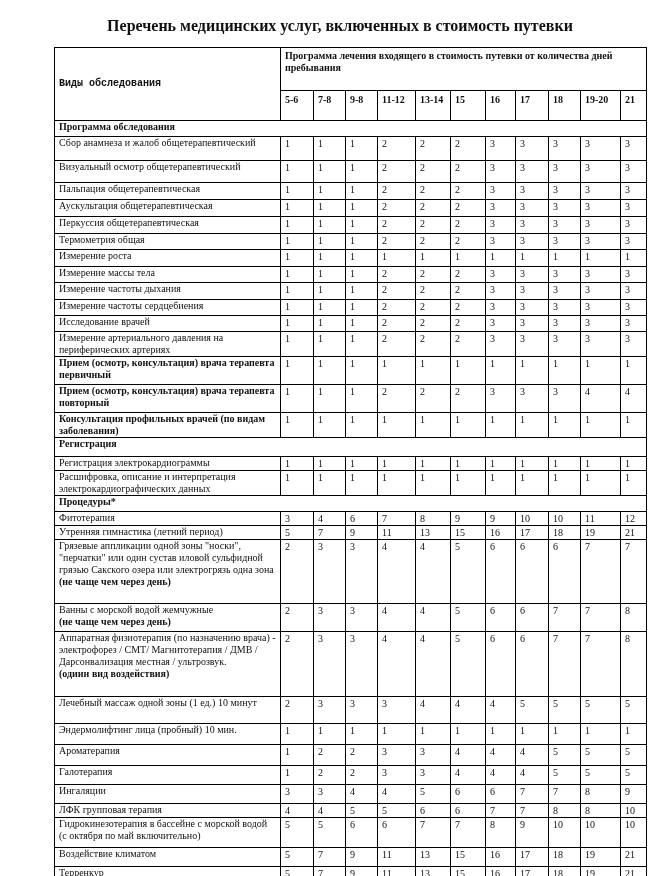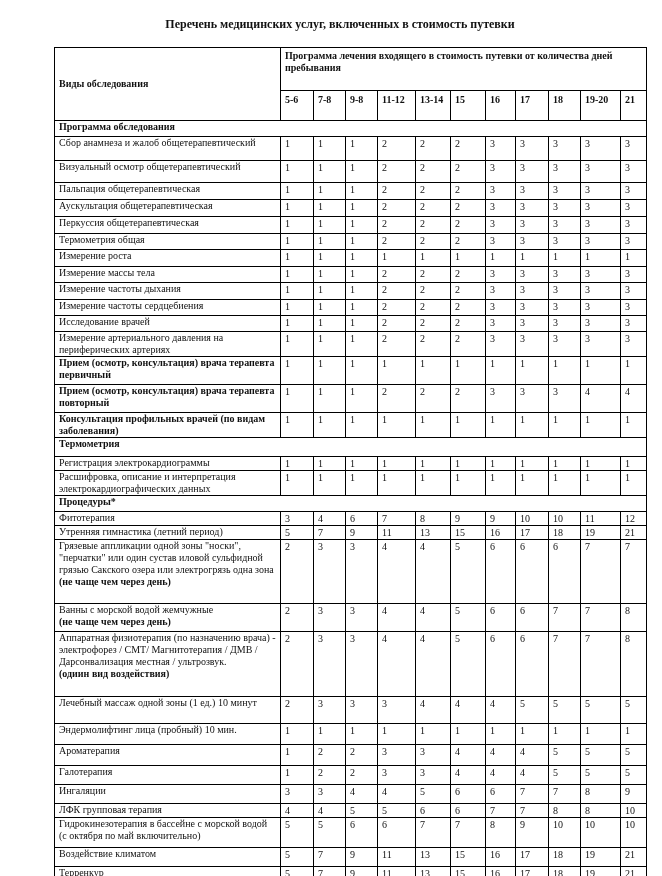--- a/index.html
+++ b/index.html
@@ -1,25 +1,25 @@
 <!DOCTYPE html>
 <html><head>
 <meta charset="utf-8">
 <style>
   html, body { margin: 0; padding: 0; background: #ffffff; }
   body { width: 662px; height: 876px; position: relative; overflow: hidden;
          font-family: "Liberation Serif", "DejaVu Serif", serif; color: #111; }
   .title { position: absolute; left: 0; top: 17px; width: 662px; text-align: center;
-           font-size: 12px; font-weight: bold; padding-left: 18px; box-sizing: border-box; }
+           font-size: 16px; font-weight: bold; padding-left: 18px; box-sizing: border-box; }
   table.main { position: absolute; left: 54px; top: 47px; border-collapse: collapse;
                table-layout: fixed; width: 592px; font-size: 10px; }
   table.main td, table.main th { border: 1px solid #000; padding: 0 4px; vertical-align: top;
                line-height: 12px; text-align: left; overflow: hidden; }
   th { font-weight: bold; }
-  .hdr-label { text-align: left; vertical-align: middle !important; }
+  .hdr-label { text-align: left; vertical-align: middle !important; font-family: Liberation Mono, monospace; }
   .hdr-prog { padding-top: 2px !important; }
   .section td { text-align: center; font-weight: bold; padding-top: 1px; }
   .b { font-weight: bold; }
   .num { padding-top: 1px !important; }
 </style>
 </head>
 <body>
 
 <div class="title">Перечень медицинских услуг, включенных  в стоимость путевки</div>
 
@@ -265,21 +265,21 @@
         <td class="num">1</td>
         <td class="num">1</td>
         <td class="num">1</td>
         <td class="num">1</td>
         <td class="num">1</td>
         <td class="num">1</td>
         <td class="num">1</td>
         <td class="num">1</td>
       </tr>
       <tr class="section" style="height: 19px;">
-        <td colspan="12">Термометрия</td>
+        <td colspan="12">Регистрация</td>
       </tr>
       <tr style="height: 14px;">
         <td><span>Регистрация электрокардиограммы</span></td>
         <td class="num">1</td>
         <td class="num">1</td>
         <td class="num">1</td>
         <td class="num">1</td>
         <td class="num">1</td>
         <td class="num">1</td>
         <td class="num">1</td>

